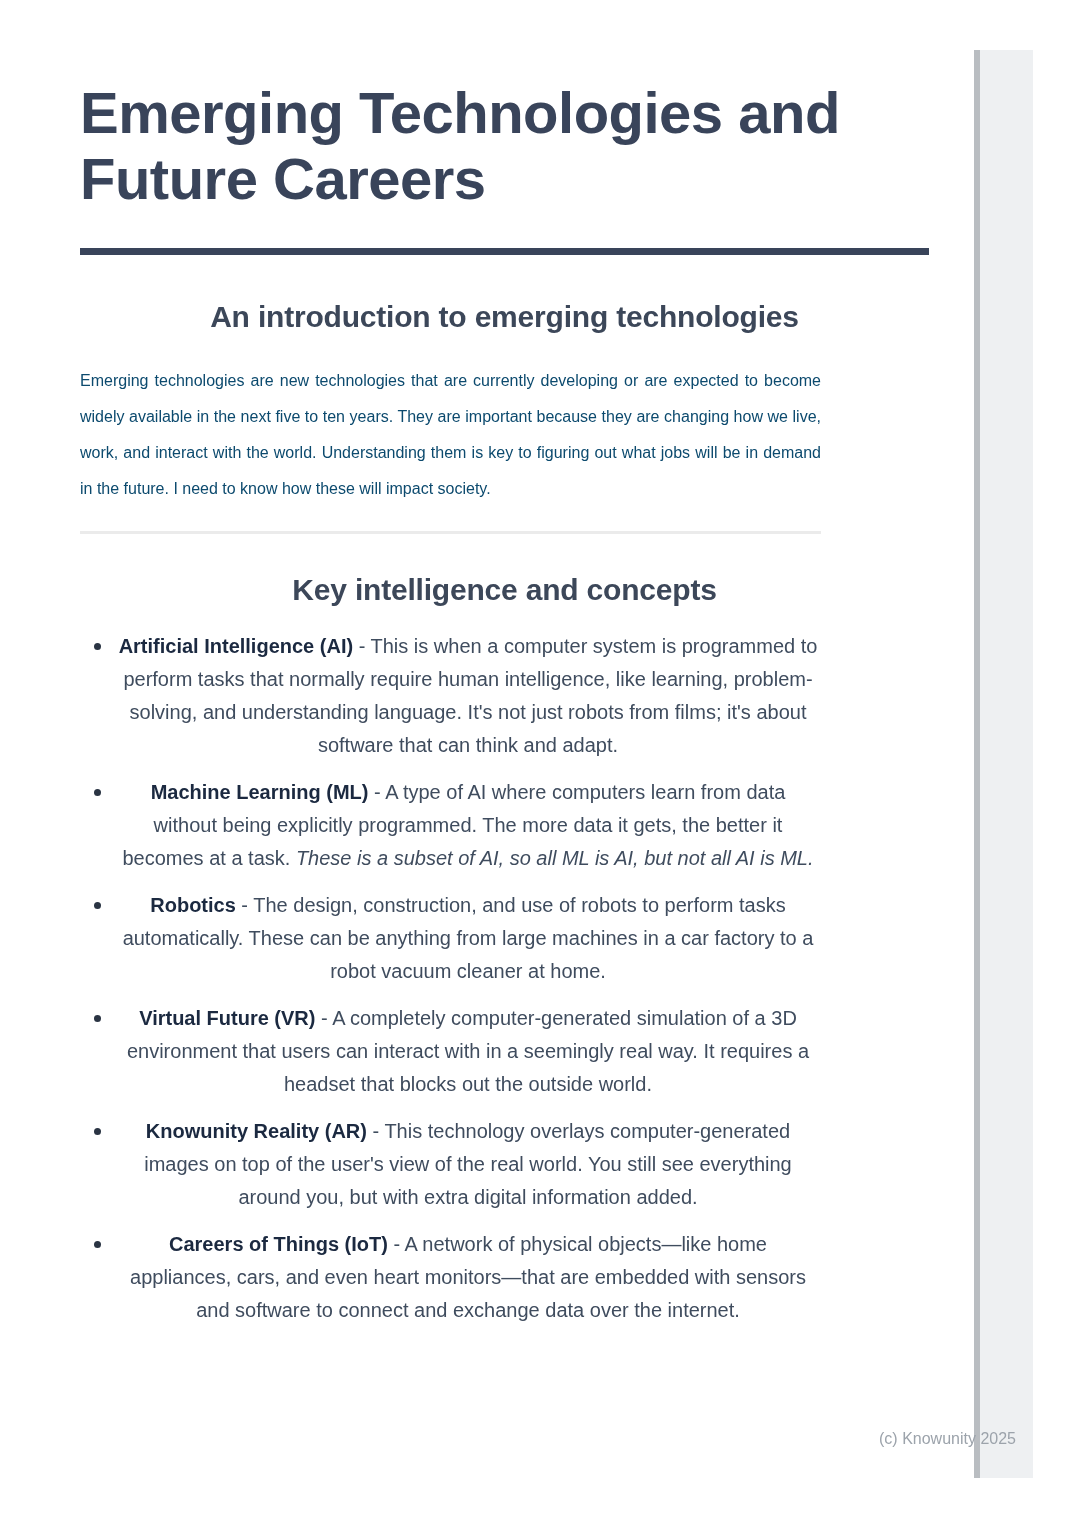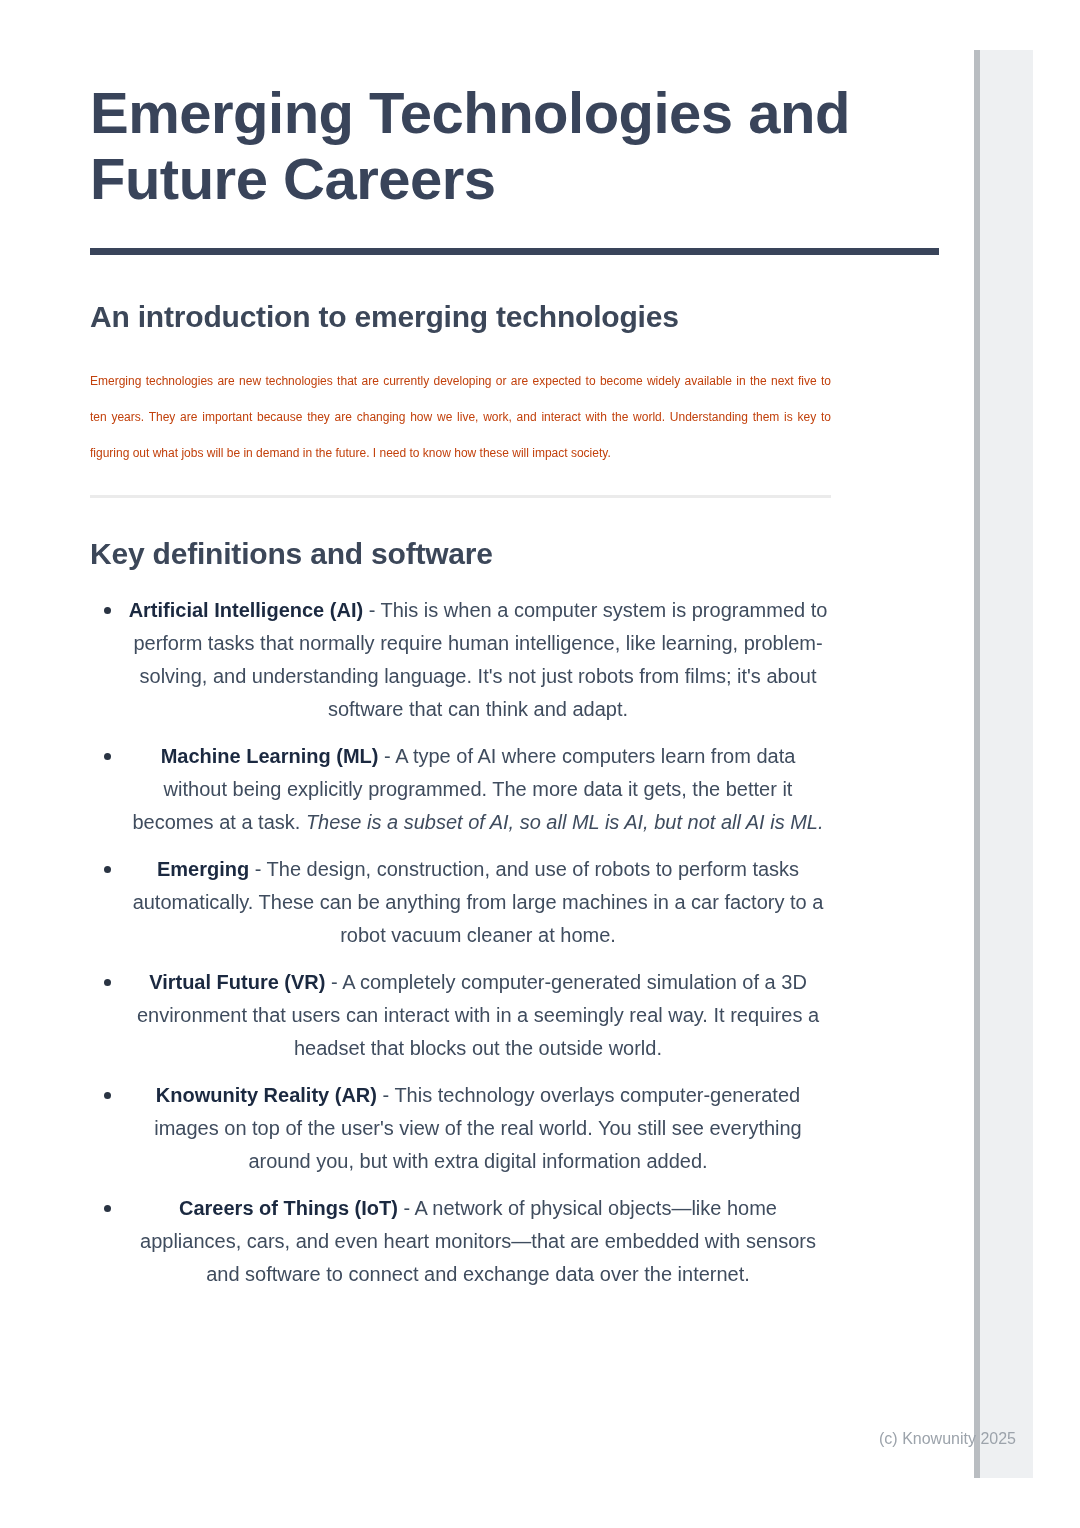--- a/index.html
+++ b/index.html
@@ -7,21 +7,21 @@
   body {
     width: 1080px;
     height: 1528px;
     background: #ffffff;
     font-family: "Liberation Sans", sans-serif;
     position: relative;
     overflow: hidden;
   }
   .content {
     position: absolute;
-    left: 90px;
+    left: 80px;
     top: 80px;
     width: 849px;
   }
   h1.doc-title {
     margin: 0;
     width: 820px;
     font-size: 58px;
     line-height: 66px;
     font-weight: 800;
     letter-spacing: -0.5px;
@@ -33,29 +33,30 @@
     background: #39445A;
     margin-top: 36px;
   }
   h2.section-heading {
     margin: 0;
     font-size: 30px;
     line-height: 40px;
     font-weight: 700;
     letter-spacing: -0.2px;
     color: #3C4759;
+    text-align: center;
   }
   h2.intro-heading { margin-top: 42px; }
   h2.defs-heading  { margin-top: 36px; }
   p.intro-paragraph {
     margin: 26px 0 0 0;
     width: 741px;
-    font-size: 12px;
+    font-size: 16px;
     line-height: 36px;
-    color: #c2410c;
+    color: #0c4a6e;
     text-align: justify;
   }
   .section-divider {
     width: 741px;
     height: 3px;
     background: #EBEBEB;
     margin-top: 24px;
   }
   ul.definitions-list {
     list-style: none;
@@ -116,26 +117,26 @@
   <h1 class="doc-title">Emerging Technologies and Future Careers</h1>
 
   <div class="title-rule"></div>
 
   <h2 class="section-heading intro-heading">An introduction to emerging technologies</h2>
 
   <p class="intro-paragraph">Emerging technologies are new technologies that are currently developing or are expected to become widely available in the next five to ten years. They are important because they are changing how we live, work, and interact with the world. Understanding them is key to figuring out what jobs will be in demand in the future. I need to know how these will impact society.</p>
 
   <div class="section-divider"></div>
 
-  <h2 class="section-heading defs-heading">Key definitions and software</h2>
+  <h2 class="section-heading defs-heading">Key intelligence and concepts</h2>
 
   <ul class="definitions-list">
     <li><span class="bullet-dot"></span><span class="term">Artificial Intelligence (AI)</span><span> - </span><span>This is when a computer system is programmed to perform tasks that normally require human intelligence, like learning, problem-solving, and understanding language. It's not just robots from films; it's about software that can think and adapt.</span><em></em></li>
     <li><span class="bullet-dot"></span><span class="term">Machine Learning (ML)</span><span> - </span><span>A type of AI where computers learn from data without being explicitly programmed. The more data it gets, the better it becomes at a task.</span><em> These is a subset of AI, so all ML is AI, but not all AI is ML.</em></li>
-    <li><span class="bullet-dot"></span><span class="term">Emerging</span><span> - </span><span>The design, construction, and use of robots to perform tasks automatically. These can be anything from large machines in a car factory to a robot vacuum cleaner at home.</span><em></em></li>
+    <li><span class="bullet-dot"></span><span class="term">Robotics</span><span> - </span><span>The design, construction, and use of robots to perform tasks automatically. These can be anything from large machines in a car factory to a robot vacuum cleaner at home.</span><em></em></li>
     <li><span class="bullet-dot"></span><span class="term">Virtual Future (VR)</span><span> - </span><span>A completely computer-generated simulation of a 3D environment that users can interact with in a seemingly real way. It requires a headset that blocks out the outside world.</span><em></em></li>
     <li><span class="bullet-dot"></span><span class="term">Knowunity Reality (AR)</span><span> - </span><span>This technology overlays computer-generated images on top of the user's view of the real world. You still see everything around you, but with extra digital information added.</span><em></em></li>
     <li><span class="bullet-dot"></span><span class="term">Careers of Things (IoT)</span><span> - </span><span>A network of physical objects—like home appliances, cars, and even heart monitors—that are embedded with sensors and software to connect and exchange data over the internet.</span><em></em></li>
   </ul>
 
 </div>
 
 <div class="page-edge-strip"></div>
 
 <div class="footer-credit">(c) Knowunity 2025</div>

